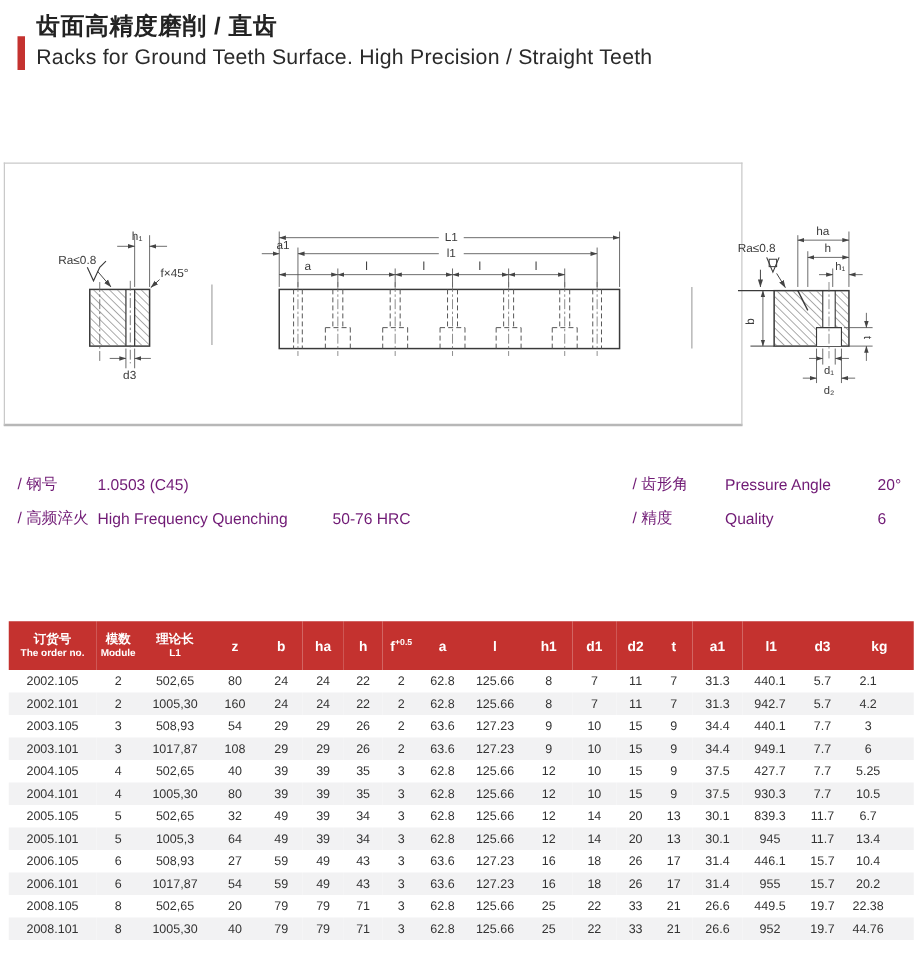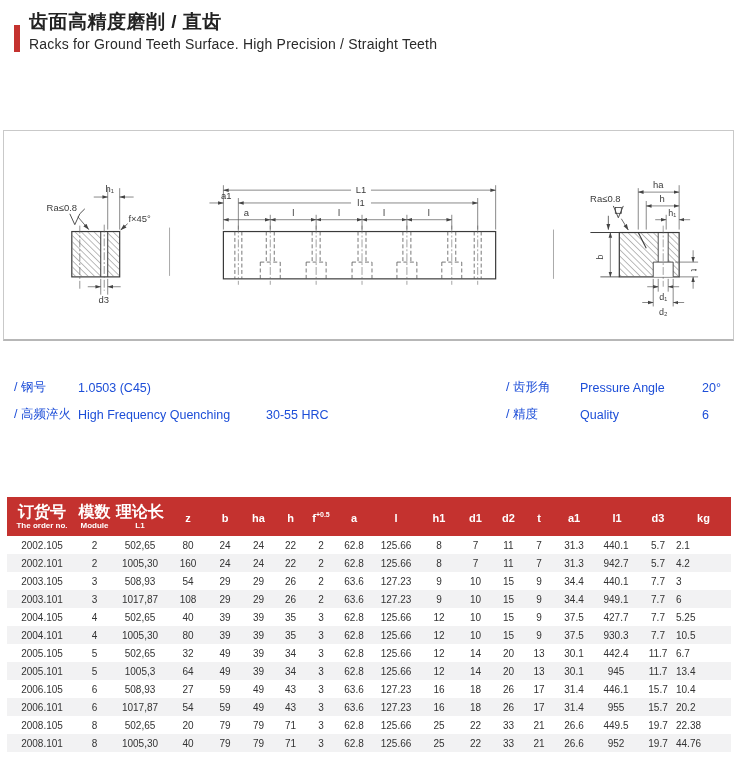--- a/index.html
+++ b/index.html
@@ -7,51 +7,51 @@
   }
   *{box-sizing:border-box}
   html,body{margin:0;padding:0}
   body{width:737px;height:776px;background:#fff;font-family:"Liberation Sans","DejaVu Sans",sans-serif;color:var(--ink)}
   .page{position:relative;width:737px;height:776px;overflow:hidden;background:#fff}
 
   
   .hd{position:absolute;left:14px;top:11px;display:flex;align-items:flex-end}
   .accent{width:6px;height:27px;background:var(--red);margin-top:3px;margin-right:9px}
   .t-zh{font-size:19px;font-weight:bold;line-height:1.15;letter-spacing:.5px;color:#222}
-  .t-en{font-size:14px;margin-top:3px;color:#2a2a2a;letter-spacing:.2px}
+  .t-en{font-size:17px;margin-top:3px;color:#2a2a2a;letter-spacing:.2px}
 
   
-  .panel{position:absolute;left:3px;top:130px;width:731px;height:211px;
+  .panel{position:absolute;left:3px;top:130px;width:591px;height:211px;
          border:1px solid var(--panel-border);border-bottom:2px solid #b7b7b7;background:#fff}
   .panel svg{display:block;width:729px;height:207px}
   .dl{font-size:9.5px;fill:#3b3b3b}
   .dls{font-size:9px;fill:#3b3b3b}
 
   
-  .specs{position:absolute;top:374px;font-size:12.5px;color:#1d4ed8}
+  .specs{position:absolute;top:374px;font-size:12.5px;color:#701a75}
   .specs.sl{left:14px}
   .specs.sr{left:506px}
   .spec-row{display:grid;height:27px;align-items:center}
   .sl .spec-row{grid-template-columns:64px 188px auto}
   .sr .spec-row{grid-template-columns:74px 122px auto}
   .spec-zh{white-space:nowrap}
   .spec-en{white-space:nowrap}
   .spec-val{white-space:nowrap}
 
   
   table.parts{position:absolute;left:7px;top:497px;width:724px;border-collapse:collapse;table-layout:fixed}
   table.parts thead th{background:var(--red);color:#fff;height:39px;padding:0;vertical-align:middle;font-weight:normal}
-  .th-zh{font-size:16px;font-weight:bold;line-height:1.2}
+  .th-zh{font-size:10px;font-weight:bold;line-height:1.2}
   .th-en{font-size:8px;line-height:1.2;font-weight:bold}
   .th-s{font-size:11px;font-weight:bold}
   .th-s sup{font-size:7px}
   table.parts tbody td{height:18px;padding:0;font-size:10px;color:#333;text-align:center;white-space:nowrap}
   table.parts tbody tr:nth-child(even){background:var(--row-alt)}
   table.parts tbody td.al-r{text-align:center;padding-right:2px}
-  table.parts tbody td.al-kg{text-align:left;padding-right:18px}
+  table.parts tbody td.al-kg{text-align:center;padding-right:18px}
 </style>
 </head>
 <body>
 
 <div class="page">
 
   <div class="hd">
     <div class="accent"></div>
     <div>
       <div class="t-zh">齿面高精度磨削 / 直齿</div>
@@ -223,21 +223,21 @@
   </div>
 
   <div class="specs sl">
     <div class="spec-row">
       <span class="spec-zh">/ 钢号</span>
       <span class="spec-val">1.0503 (C45)</span>
     </div>
     <div class="spec-row">
       <span class="spec-zh">/ 高频淬火</span>
       <span class="spec-en">High Frequency Quenching</span>
-      <span class="spec-val">30-55 HRC</span>
+      <span class="spec-val">50-76 HRC</span>
     </div>
   </div>
 
   <div class="specs sr">
     <div class="spec-row">
       <span class="spec-zh">/ 齿形角</span>
       <span class="spec-en">Pressure Angle</span>
       <span class="spec-val">20°</span>
     </div>
     <div class="spec-row">
@@ -429,21 +429,21 @@
           <td>39</td>
           <td>34</td>
           <td>3</td>
           <td>62.8</td>
           <td>125.66</td>
           <td>12</td>
           <td>14</td>
           <td>20</td>
           <td>13</td>
           <td>30.1</td>
-          <td class="al-r">442.4</td>
+          <td class="al-r">839.3</td>
           <td>11.7</td>
           <td class="al-kg">6.7</td>
         </tr>
         <tr>
           <td>2005.101</td>
           <td>5</td>
           <td>1005,3</td>
           <td>64</td>
           <td>49</td>
           <td>39</td>

